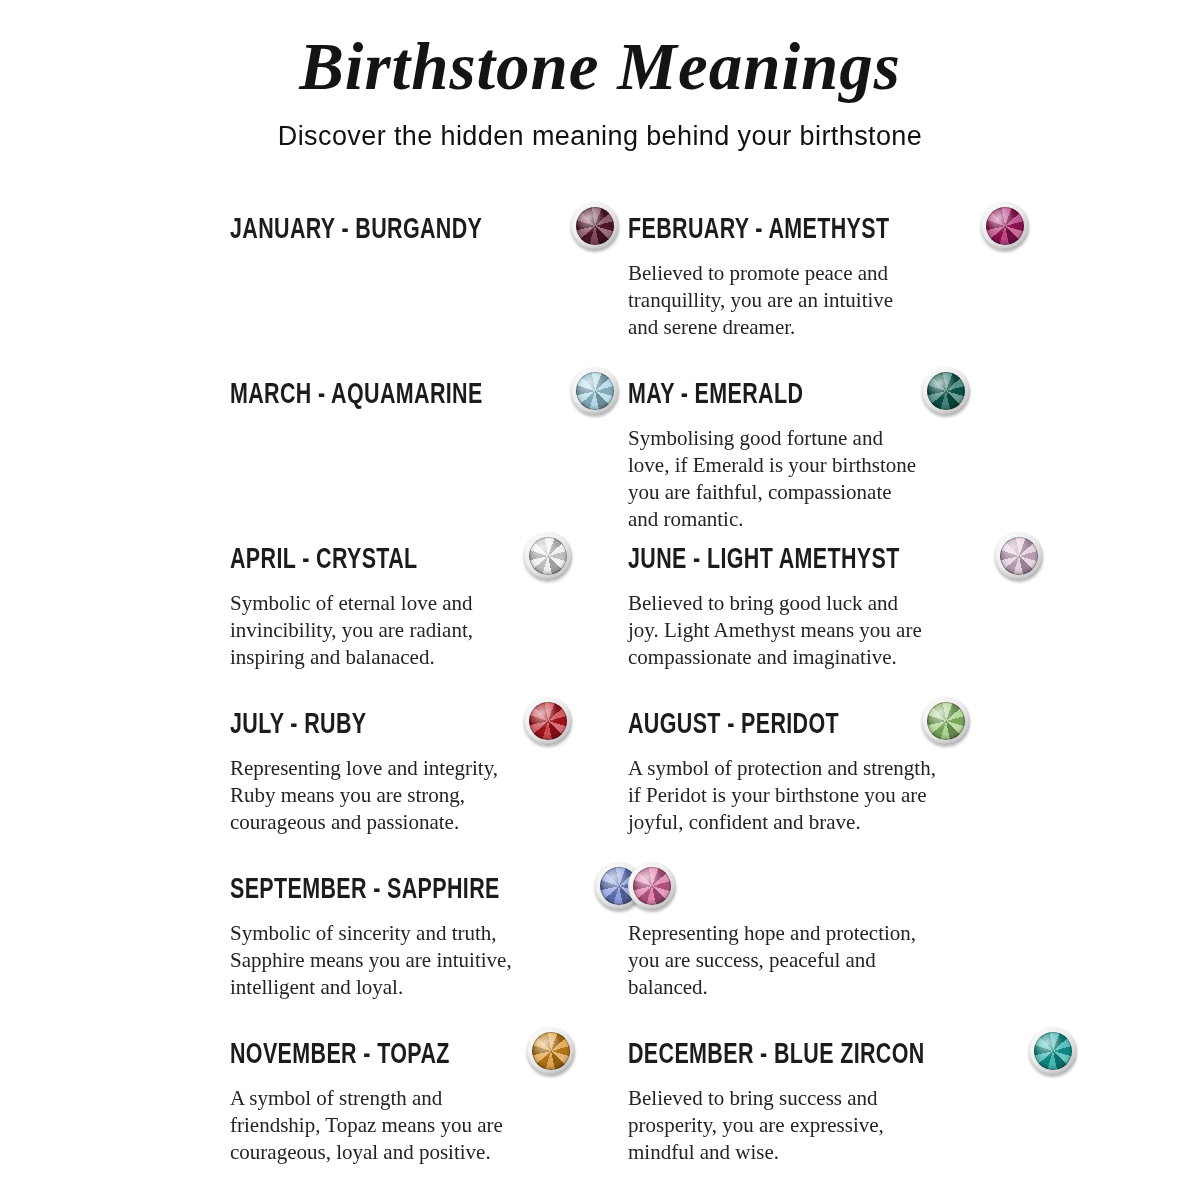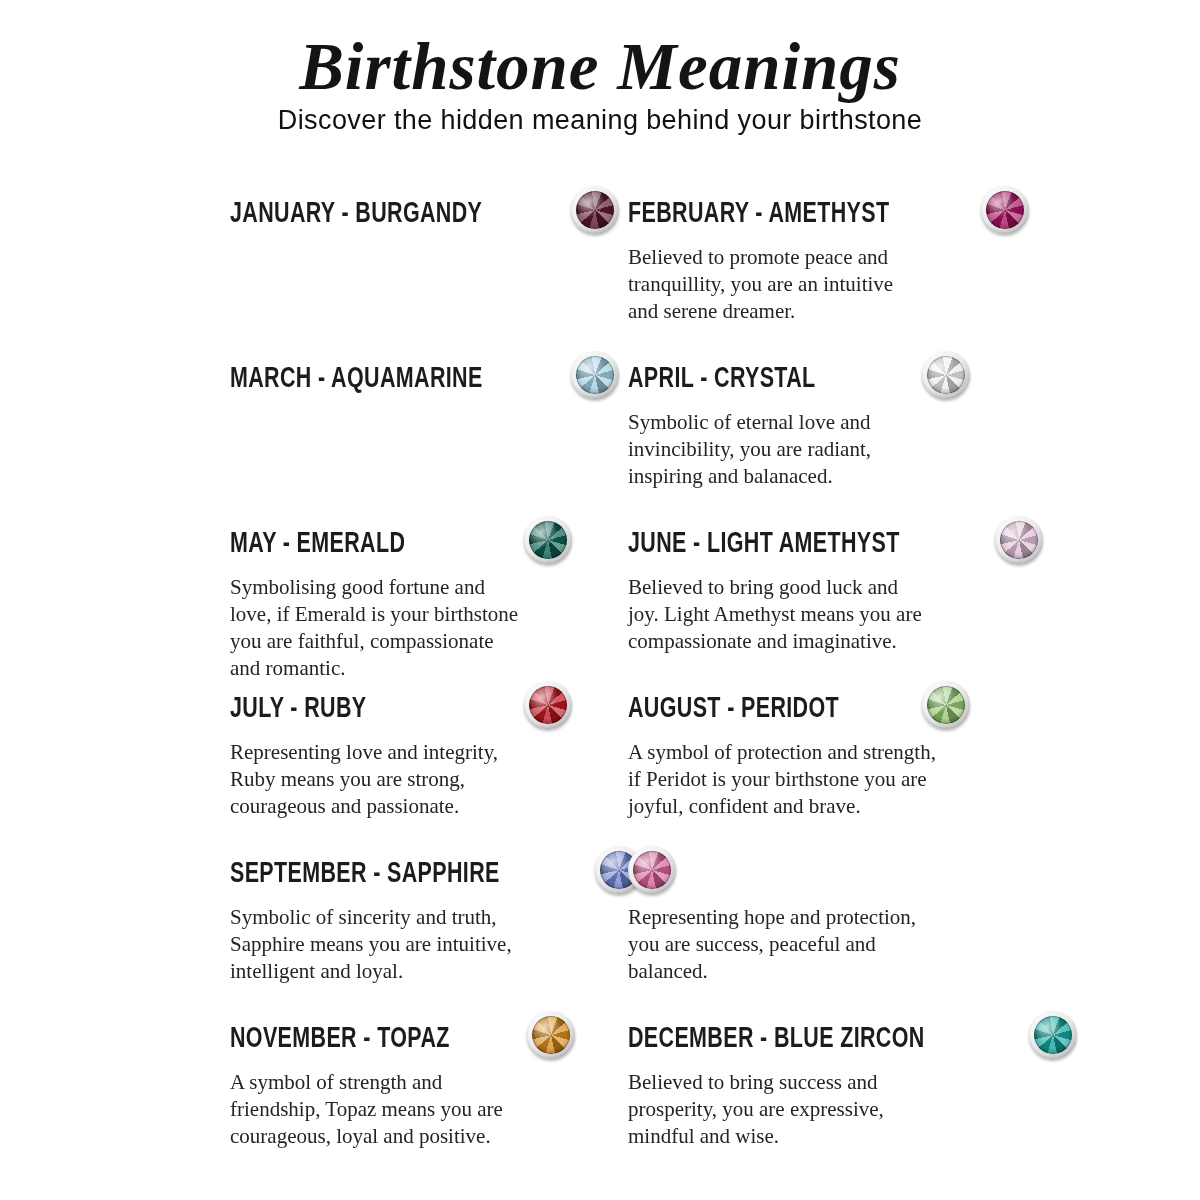--- a/index.html
+++ b/index.html
@@ -16,21 +16,21 @@
     text-align: center;
     font-family: "Liberation Serif", serif;
     font-style: italic;
     font-weight: 600;
     font-size: 67px;
     letter-spacing: 1px;
     color: #141414;
   }
   .subtitle {
     text-align: center;
-    margin-top: 0;
+    margin-top: 16px;
     font-size: 27px;
     letter-spacing: 0.4px;
     color: #111;
   }
 
   .grid {
     display: grid;
     grid-template-columns: 342px 342px;
     column-gap: 56px;
     grid-auto-rows: 165px;
@@ -128,45 +128,45 @@
       <div class="cell-head">
         <h2 class="month-title"><span class="cond">MARCH - AQUAMARINE</span></h2>
         <span class="gem" style="--gem: #9fd0e2;">
             <span class="stone"></span>
           </span>
       </div>
     </div>
 
     <div class="cell">
       <div class="cell-head">
-        <h2 class="month-title"><span class="cond">APRIL - CRYSTAL</span></h2>
-        <span class="gem" style="--gem: #ececef;">
-            <span class="stone"></span>
-          </span>
-      </div>
-      <p class="desc">Symbolic of eternal love and
-invincibility, you are radiant,
-inspiring and balanaced.</p>
-    </div>
-
-    <div class="cell">
-      <div class="cell-head">
         <h2 class="month-title"><span class="cond">MAY - EMERALD</span></h2>
         <span class="gem" style="--gem: #0d6156;">
             <span class="stone"></span>
           </span>
       </div>
       <p class="desc">Symbolising good fortune and
 love, if Emerald is your birthstone
 you are faithful, compassionate
 and romantic.</p>
     </div>
 
     <div class="cell">
       <div class="cell-head">
+        <h2 class="month-title"><span class="cond">APRIL - CRYSTAL</span></h2>
+        <span class="gem" style="--gem: #ececef;">
+            <span class="stone"></span>
+          </span>
+      </div>
+      <p class="desc">Symbolic of eternal love and
+invincibility, you are radiant,
+inspiring and balanaced.</p>
+    </div>
+
+    <div class="cell">
+      <div class="cell-head">
         <h2 class="month-title"><span class="cond">JUNE - LIGHT AMETHYST</span></h2>
         <span class="gem" style="--gem: #dfc0d7;">
             <span class="stone"></span>
           </span>
       </div>
       <p class="desc">Believed to bring good luck and
 joy. Light Amethyst means you are
 compassionate and imaginative.</p>
     </div>
 

